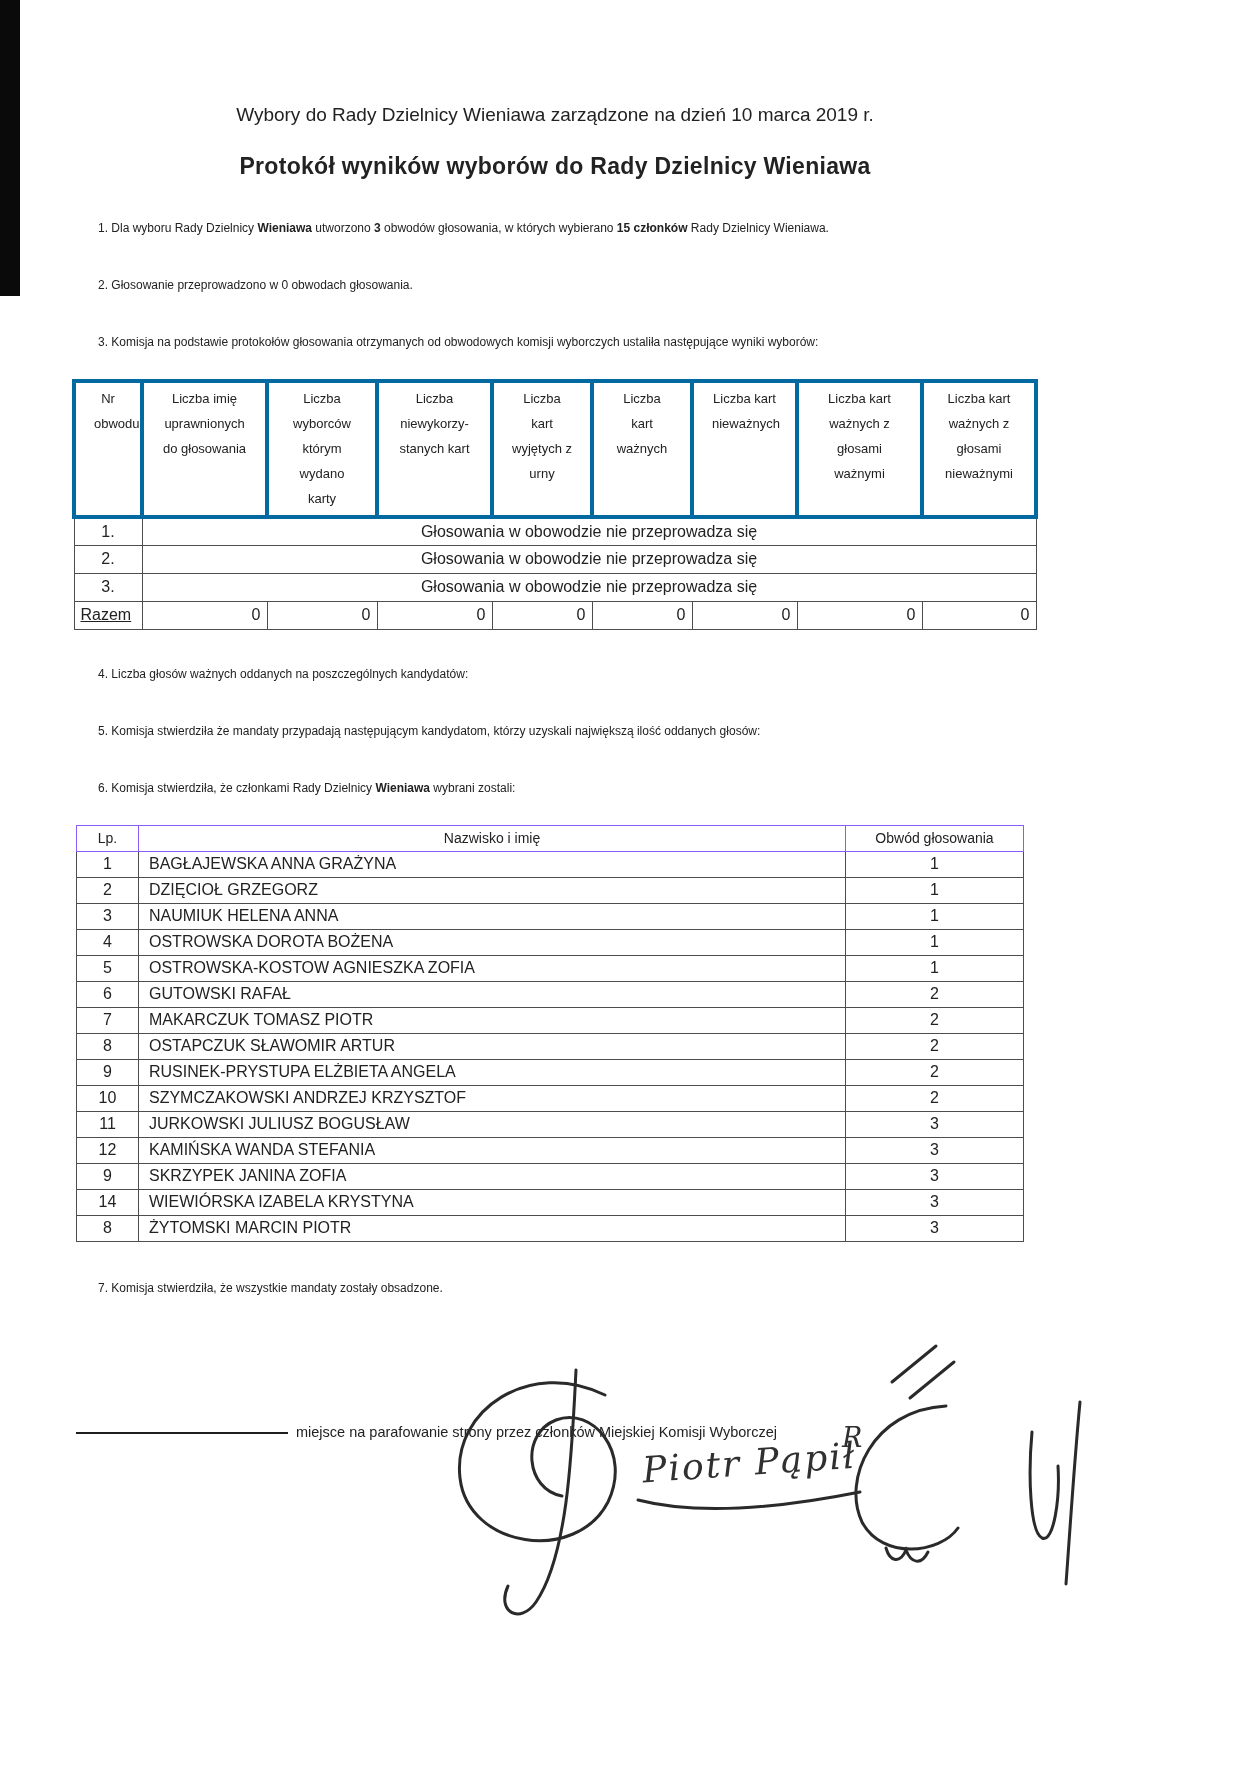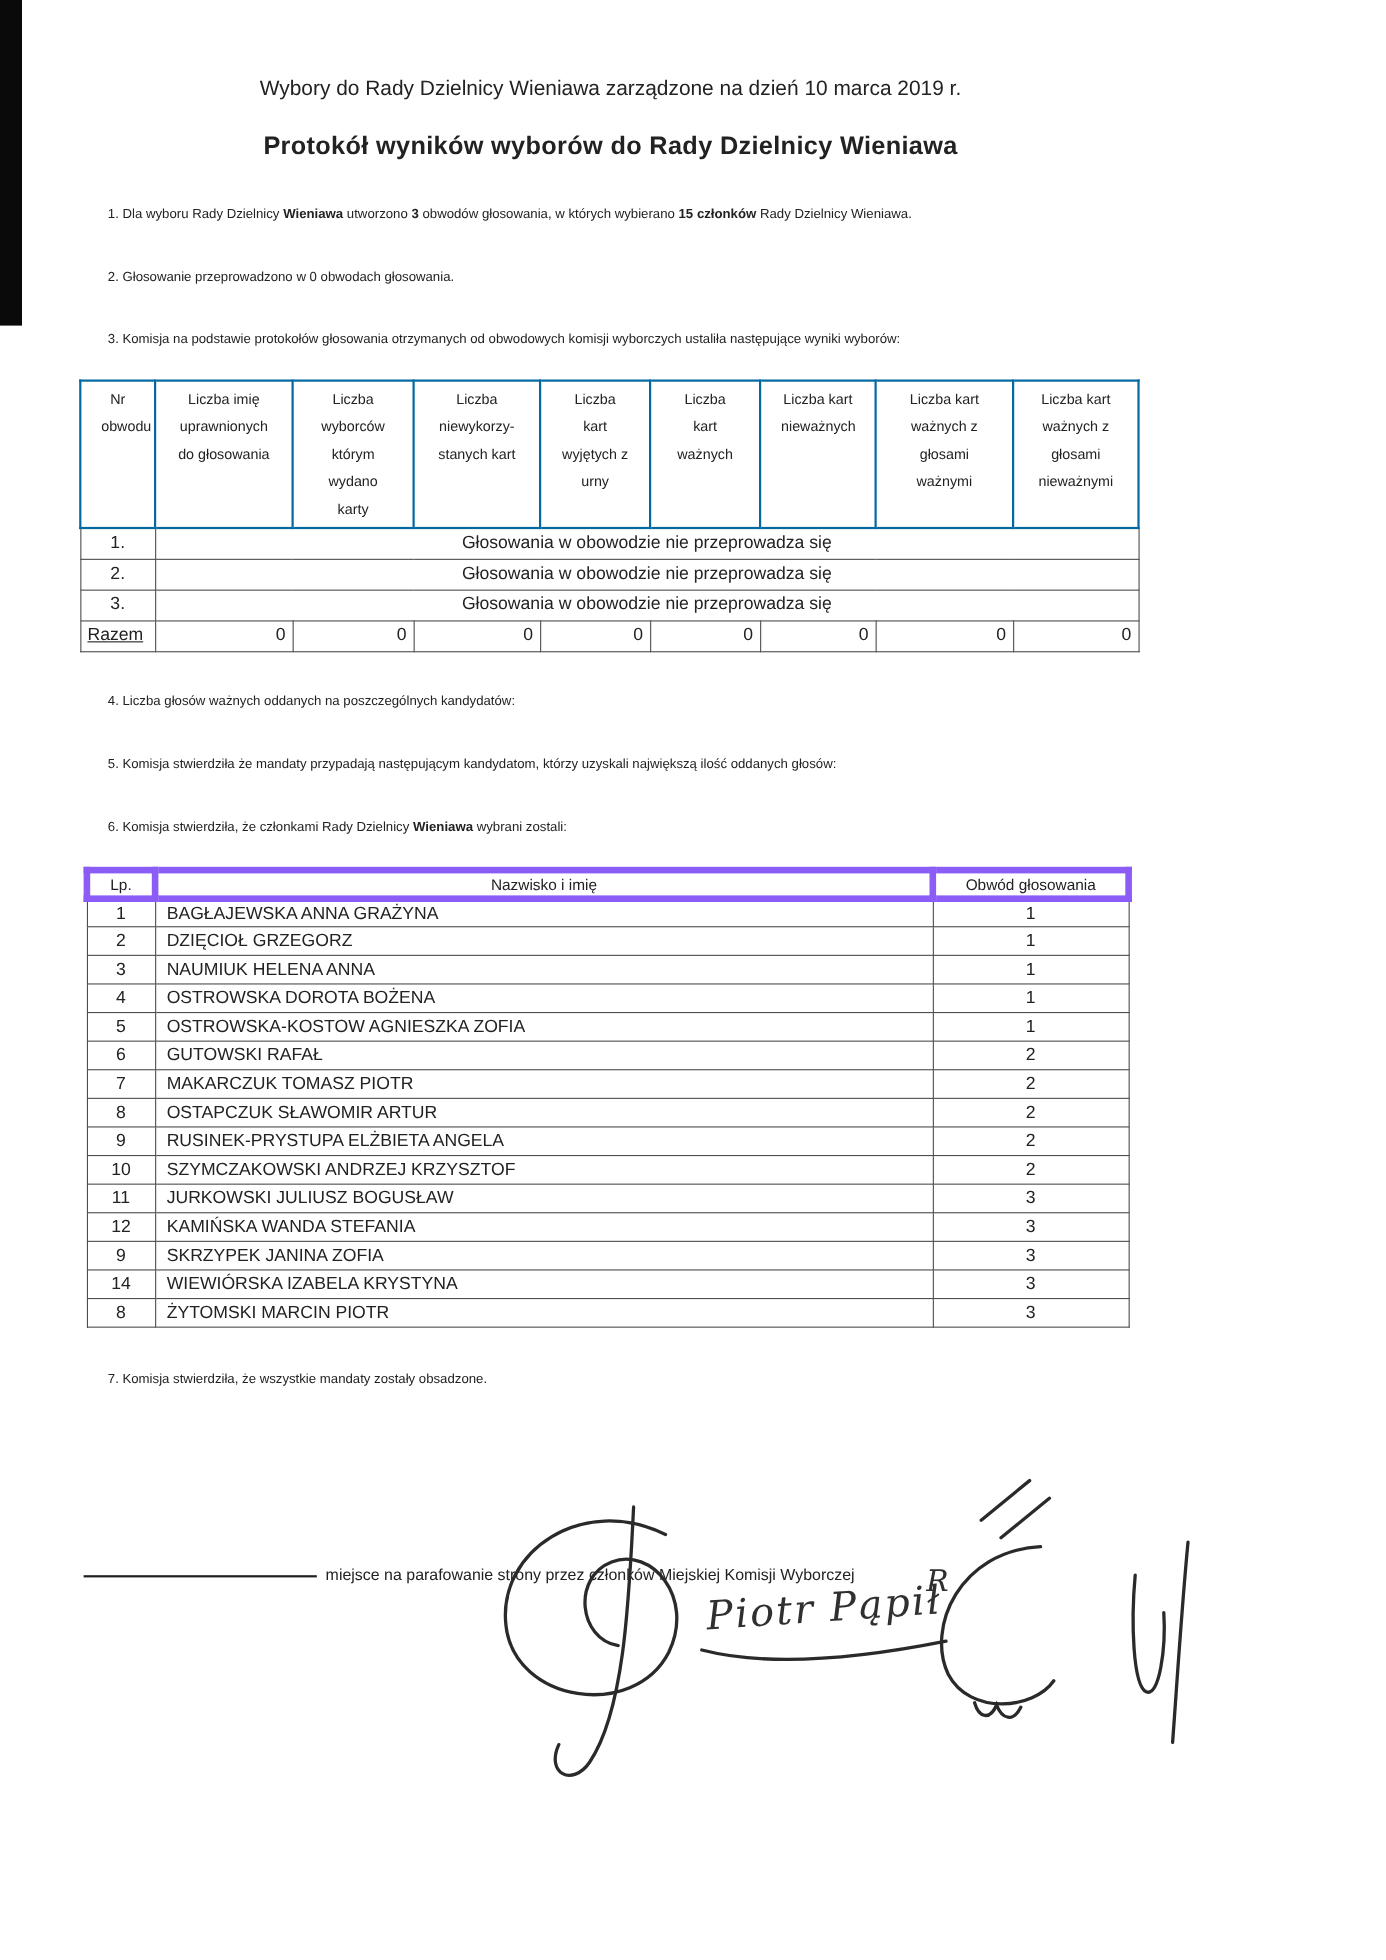--- a/index.html
+++ b/index.html
@@ -18,50 +18,50 @@
     width: 20px; height: 296px;
     background: #0a0a0a;
   }
   .content {
     position: absolute;
     left: 76px;
     width: 958px;
     top: 0;
   }
   .center { text-align: center; }
-  .header-line { margin-top: 70px; font-size: 19px; }
+  .header-line { margin-top: 104px; font-size: 19px; }
   .doc-title { margin-top: 27px; font-size: 23px; font-weight: bold; letter-spacing: 0.3px; }
   .subtitle { margin-top: 26px; font-size: 19px; }
   .para { font-size: 12px; line-height: 37px; margin-top: 20px; margin-left: 22px; }
   .para.first { margin-top: 30px; }
   .para.justify { text-align: justify; text-align-last: left; }
   .para b { font-weight: bold; }
 
   table { border-collapse: collapse; table-layout: fixed; }
   .t1 { width: 962px; margin-top: 18px; margin-left: -4px; }
   .t1 th {
-    border: 2px solid #0369a1;
+    border: 4px solid #0369a1;
     font-weight: normal;
     font-size: 13px;
     line-height: 25px;
     vertical-align: top;
     text-align: center;
     white-space: pre-line;
     padding: 3px 18px 4px;
     height: 106px;
   }
   .t1 td { border: 1px solid #4d4d4d; font-size: 16px; height: 28px; }
   .t1 .c-nr { text-align: center; }
   .t1 .c-note { text-align: center; }
   .t1 .c-label { padding-left: 6px; text-decoration: underline; }
   .t1 .c-val { text-align: right; padding-right: 6px; }
 
   .t2 { width: 947px; margin-top: 18px; }
   .t2 th {
-    border: 6px solid #8b5cf6;
+    border: 1px solid #8b5cf6;
     font-weight: normal;
     font-size: 14px;
     text-align: center;
     height: 26px;
   }
   .t2 td { border: 1px solid #4d4d4d; font-size: 16px; height: 26px; padding: 2px 6px; }
   .t2 .c-lp { text-align: center; }
   .t2 .c-name { text-align: left; padding-left: 10px; }
   .t2 .c-obw { text-align: center; }
 

